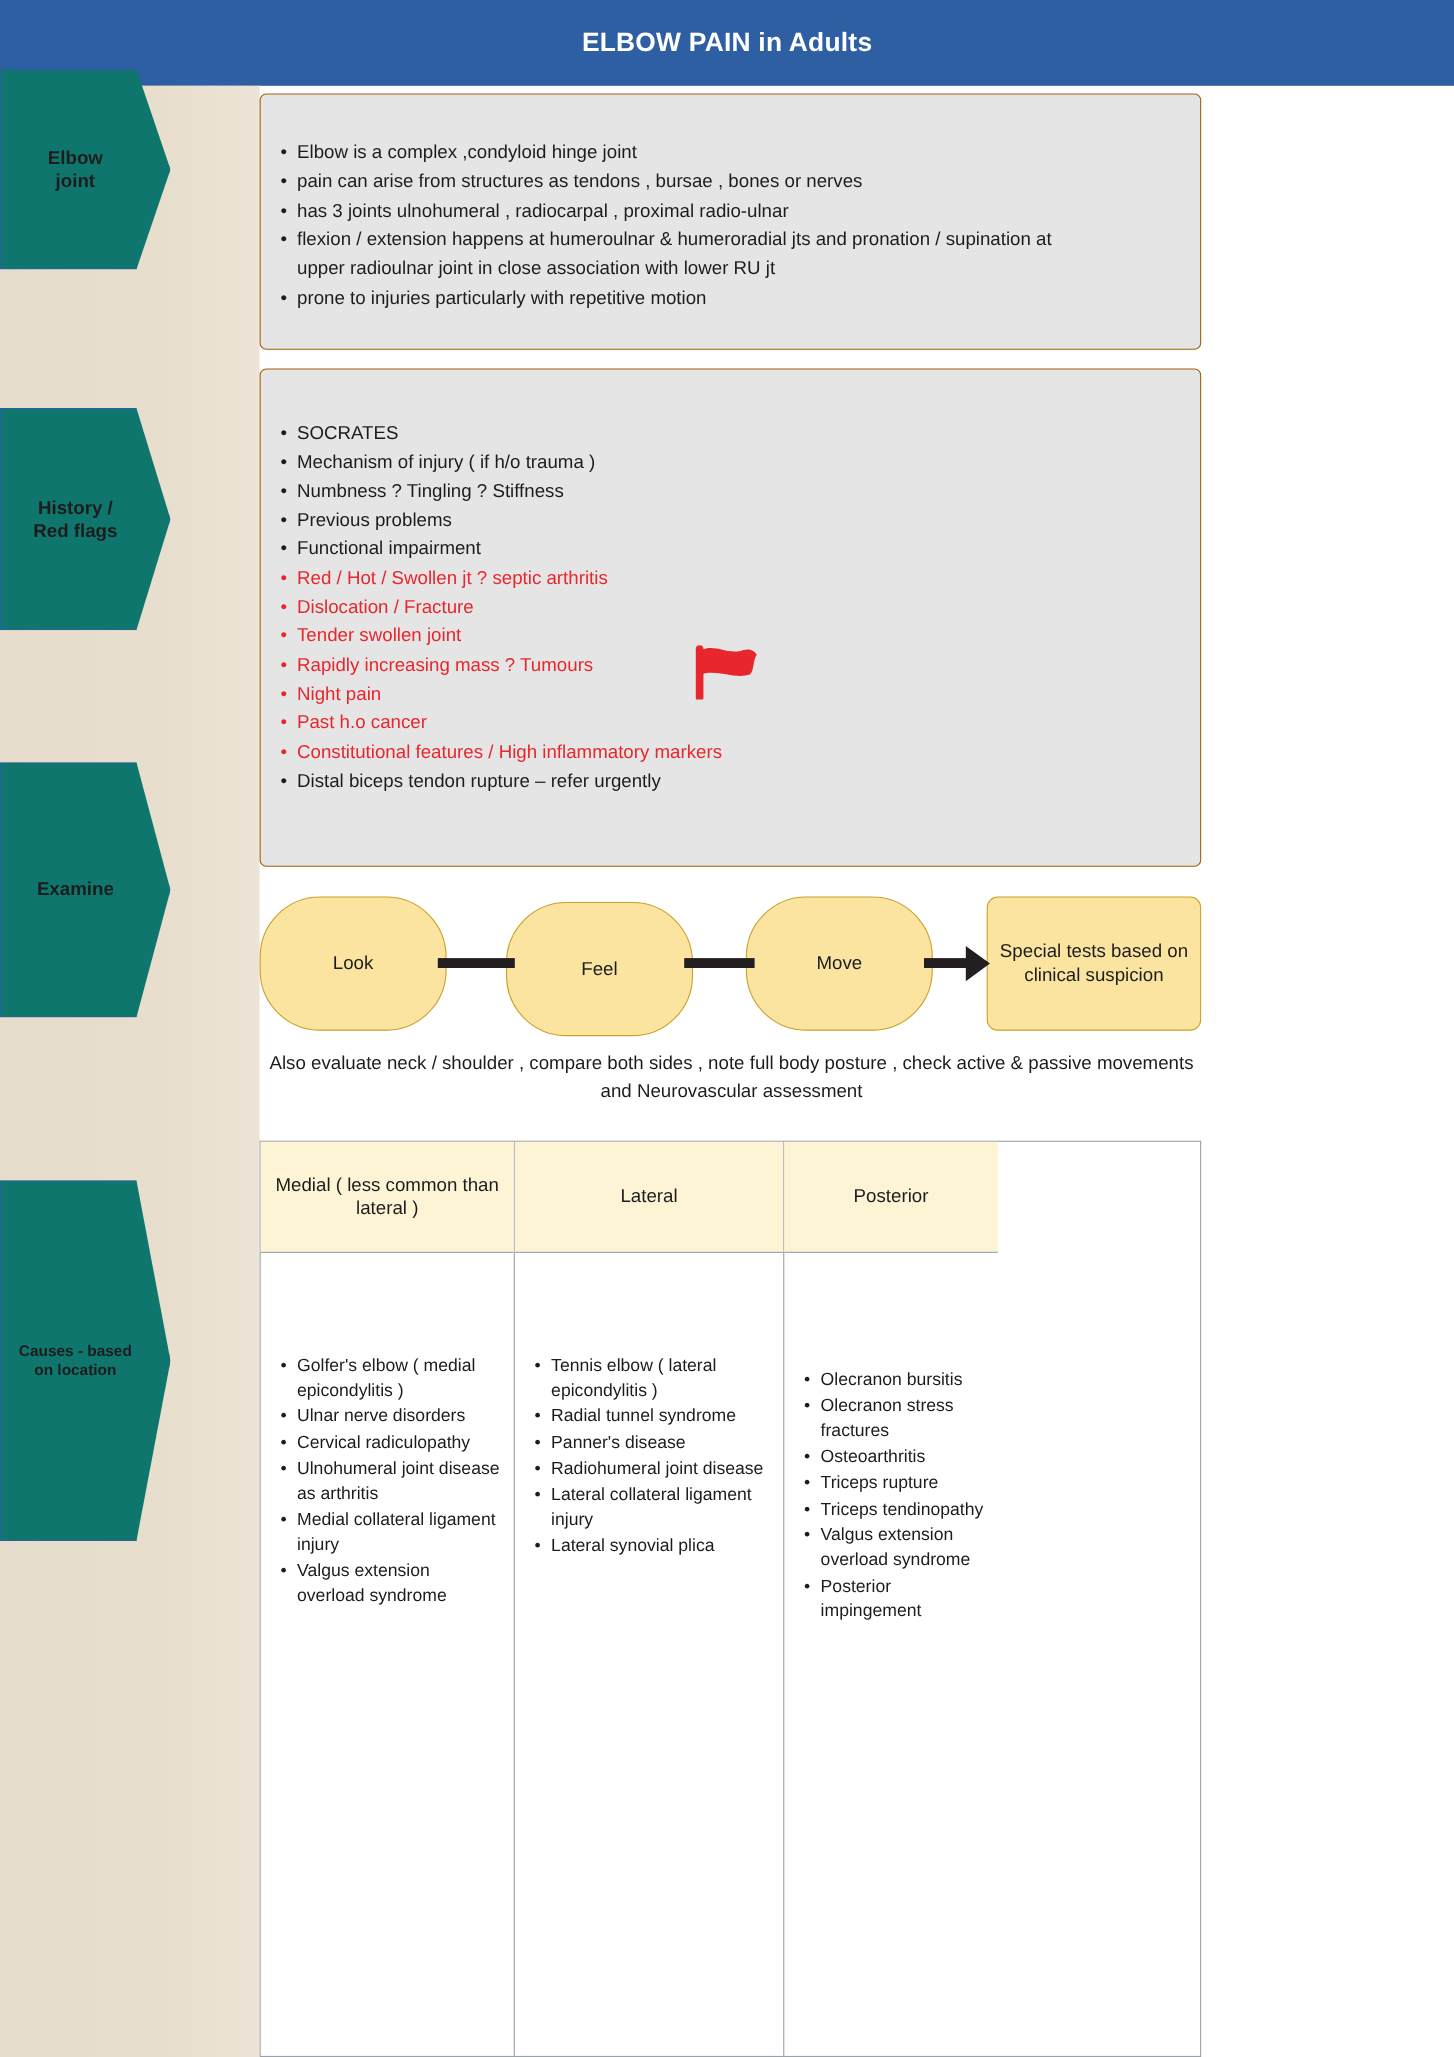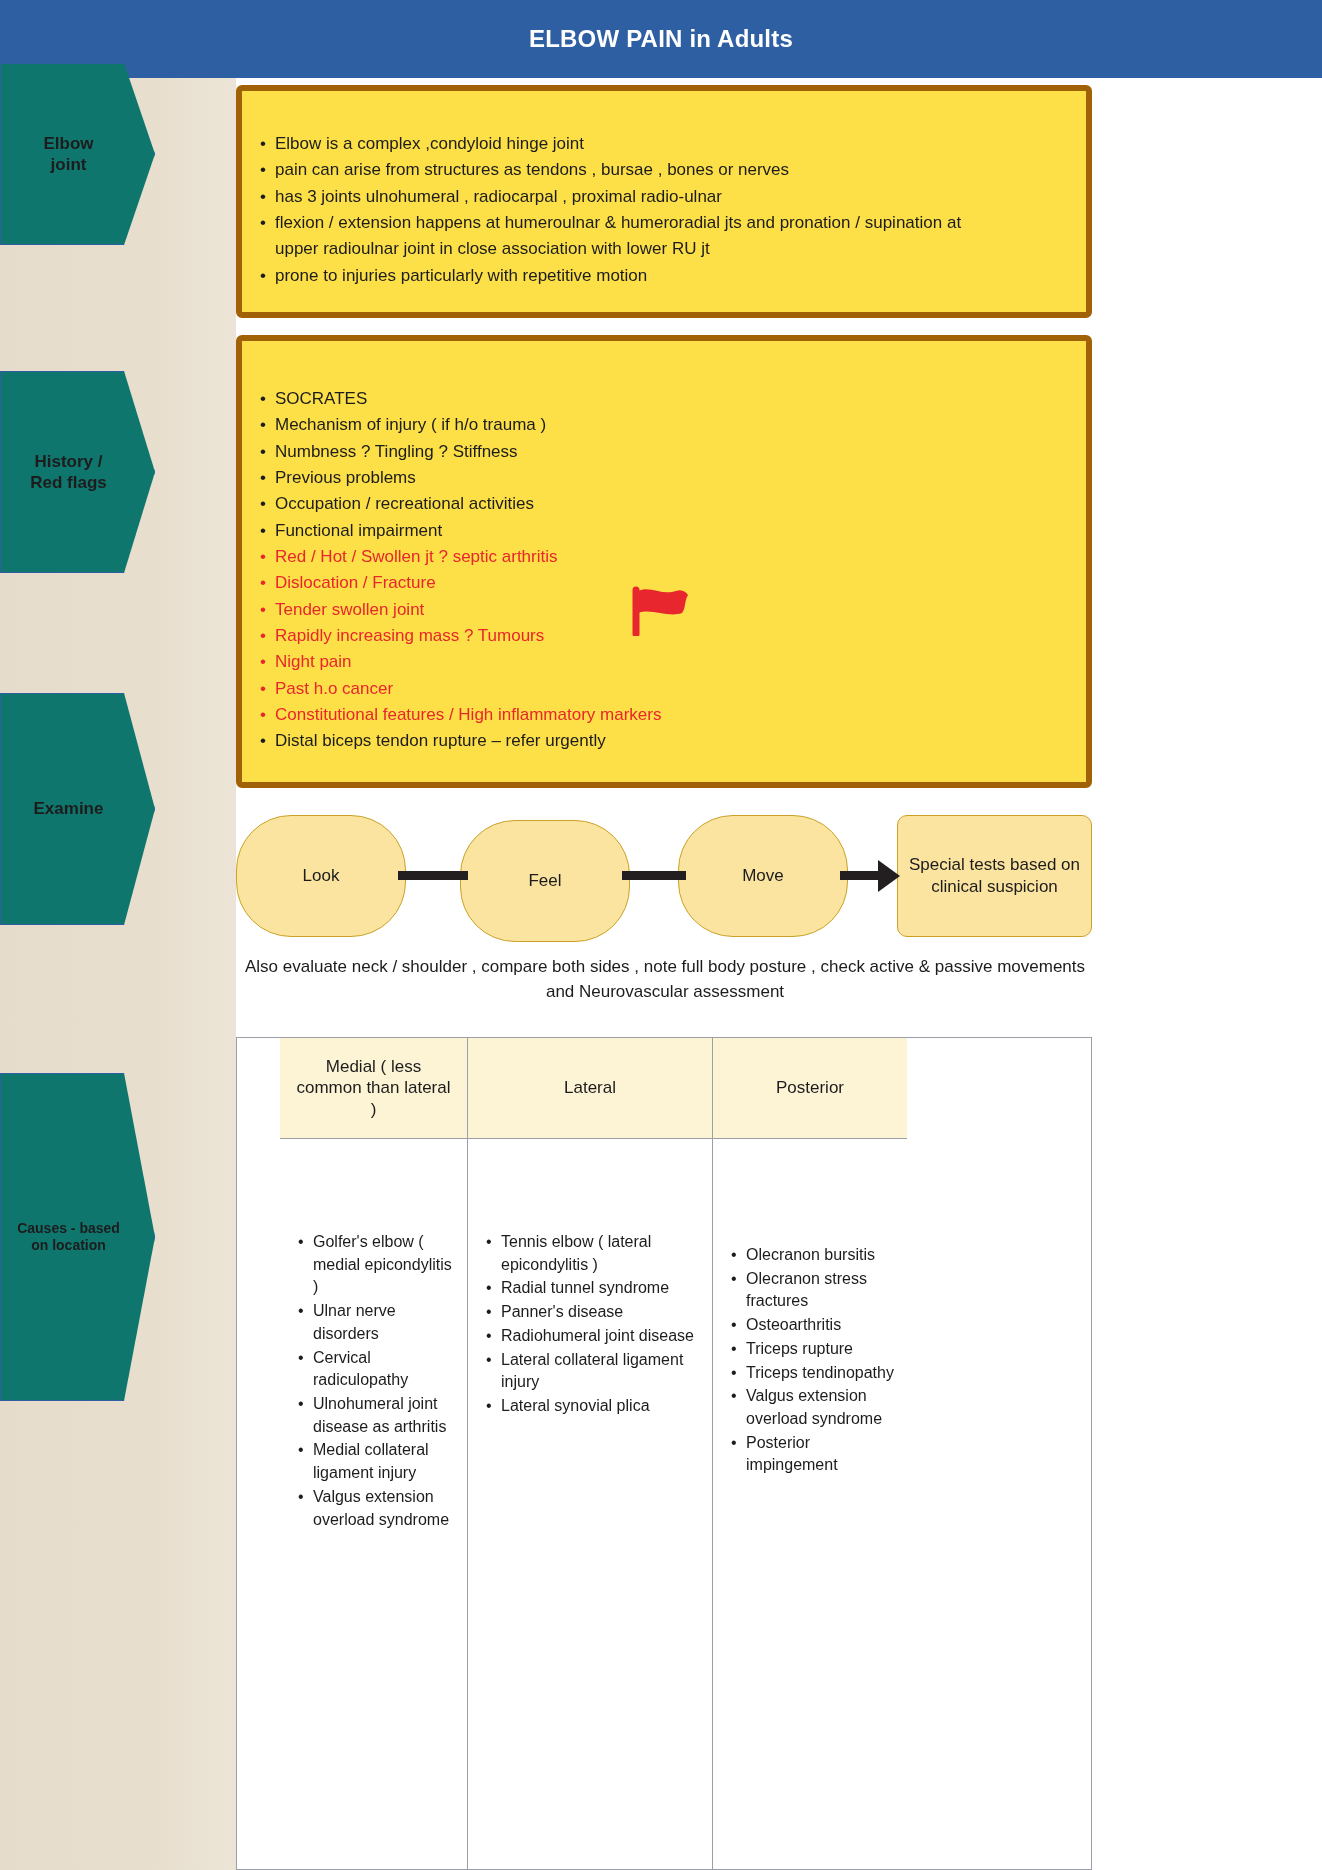--- a/index.html
+++ b/index.html
@@ -60,22 +60,22 @@
   .stage span { display: block; line-height: 1.25; }
 
   #stage-elbow   { left: 0px; top: 63px;  width: 155px; height: 182px; font-size: 17px; }
   #stage-history { left: 0px; top: 371px; width: 155px; height: 202px; font-size: 17px; }
   #stage-examine { left: 0px; top: 693px; width: 155px; height: 232px; font-size: 17px; }
   #stage-causes  { left: 0px; top: 1073px;width: 155px; height: 328px; font-size: 14px; }
 
   
   .card {
     position: absolute;
-    background: #fde047;
-    border: 6px solid #a16207;
+    background: #e5e5e5;
+    border: 1px solid #a16207;
     border-radius: 6px;
     box-sizing: border-box;
   }
   #card-elbow   { left: 236px; top: 85px;  width: 856px; height: 233px; }
   #card-history { left: 236px; top: 335px; width: 856px; height: 453px; }
 
   .bullets {
     margin: 0;
     padding: 0;
     list-style: none;
@@ -170,21 +170,21 @@
     background: #ffffff;
     display: flex;
   }
   .col {
     box-sizing: border-box;
     border-right: 1px solid #9aa0a6;
     display: flex;
     flex-direction: column;
   }
   .col:last-child { border-right: none; }
-  .col-medial    { width: 231px; padding-left: 43px; }
+  .col-medial    { width: 231px; }
   .col-lateral   { width: 245px; }
   .col-posterior { width: 194px; }
   .col-anterior  { width: 184px; }
 
   .col-head {
     background: #fdf4d6;
     border-bottom: 1px solid #9aa0a6;
     height: 101px;
     display: flex;
     align-items: center;
@@ -262,21 +262,20 @@
     <li>prone to injuries particularly with repetitive motion</li>
   </ul>
 </div>
 
 <div class="card" id="card-history">
   <ul class="bullets">
     <li>SOCRATES</li>
     <li>Mechanism of injury ( if h/o trauma )</li>
     <li>Numbness ? Tingling ? Stiffness</li>
     <li>Previous problems</li>
-    <li>Occupation / recreational activities</li>
     <li>Functional impairment</li>
     <li class="red">Red / Hot / Swollen jt ? septic arthritis</li>
     <li class="red">Dislocation / Fracture</li>
     <li class="red">Tender swollen joint</li>
     <li class="red">Rapidly increasing mass ? Tumours</li>
     <li class="red">Night pain</li>
     <li class="red">Past h.o cancer</li>
     <li class="red">Constitutional features / High inflammatory markers</li>
     <li>Distal biceps tendon rupture – refer urgently</li>
   </ul>

